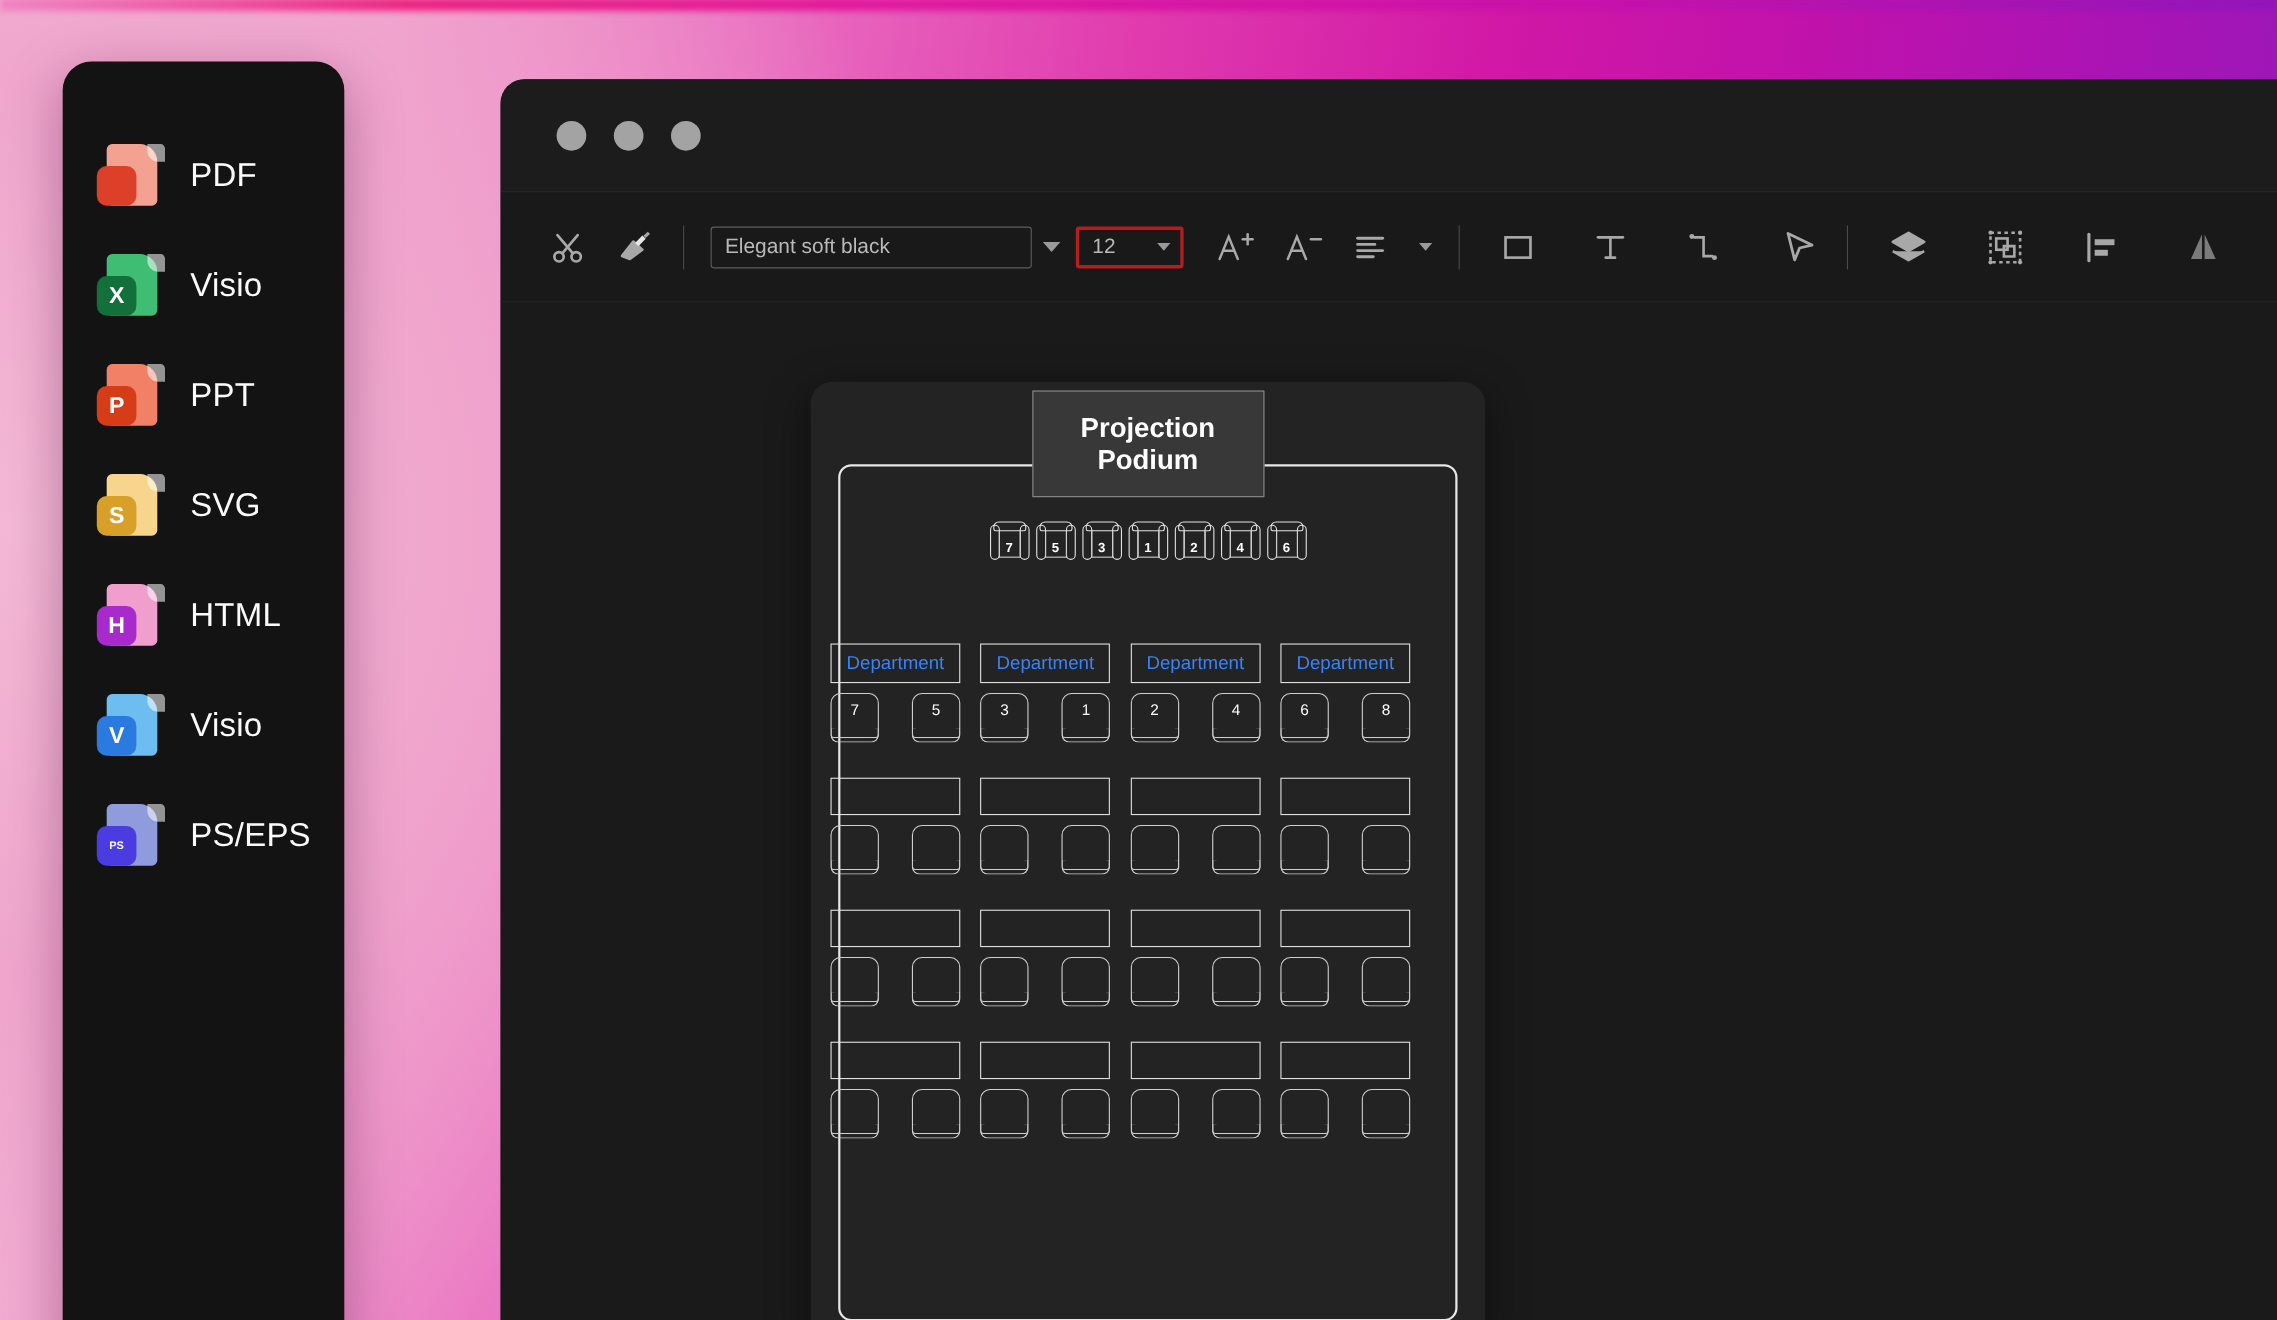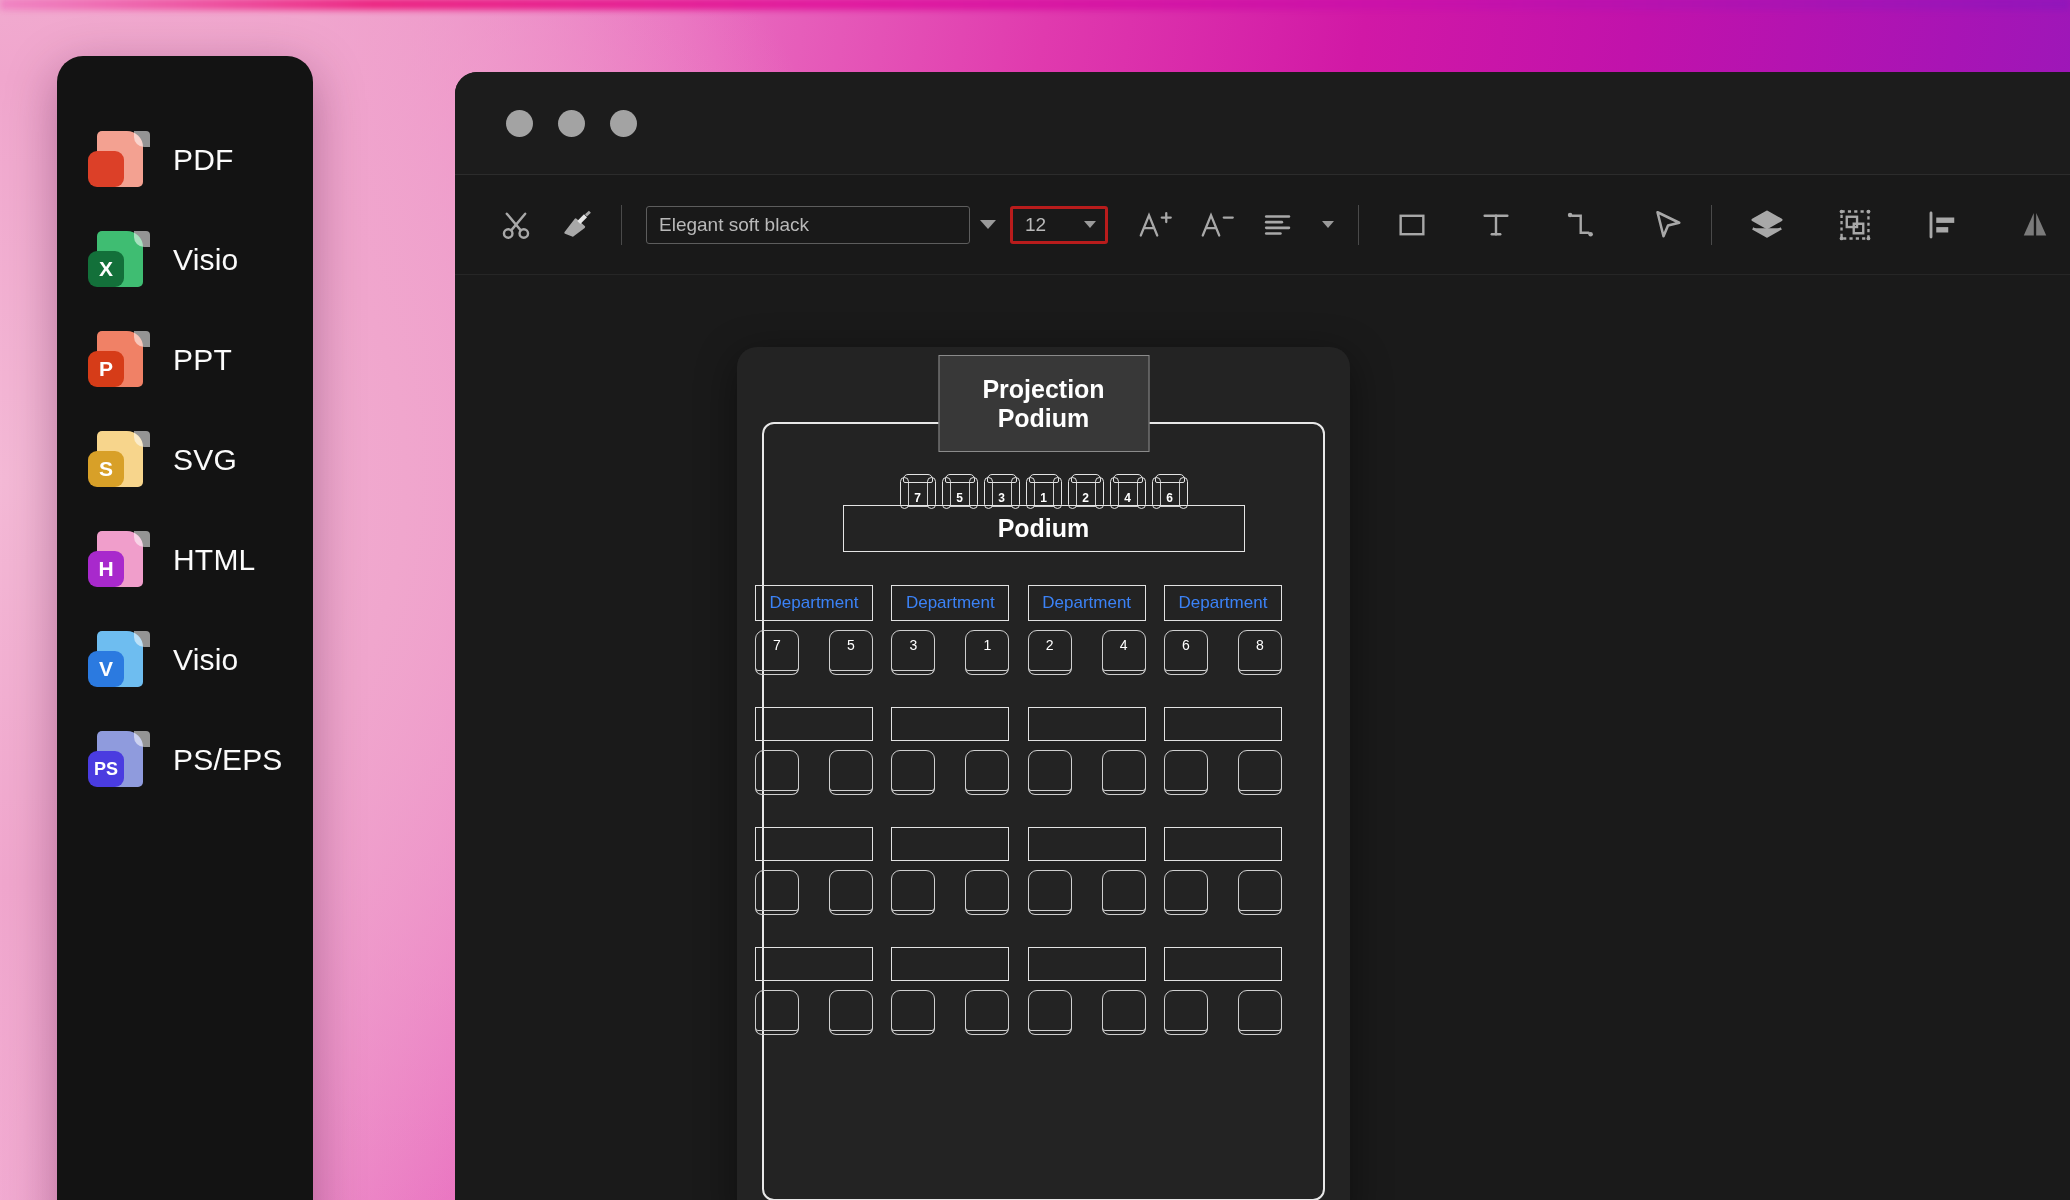--- a/index.html
+++ b/index.html
@@ -80,21 +80,21 @@
     background: rgba(255,255,255,.55);
     border-radius: 0 4px 0 10px;
   }
   .fi .badge {
     position: absolute; left: 0px; top: 22px;
     width: 36px; height: 36px;
     border-radius: 9px;
     display: flex; align-items: center; justify-content: center;
     color: #fff; font-size: 21px; font-weight: 700;
   }
-  .fi .badge.sm { font-size: 18px; font-weight: 700; }
+  .fi .badge.sm { font-size: 10px; font-weight: 700; }
 
   
   .window {
     position: absolute;
     left: 455px;
     top: 72px;
     width: 1615px;
     height: 1128px;
     background: #1a1a1a;
     border-radius: 22px 0 0 0;
@@ -123,21 +123,21 @@
   }
   .tb-btn {
     width: 62px; height: 62px;
     display: flex; align-items: center; justify-content: center;
     cursor: pointer; flex: none;
   }
   .tb-btn svg { display: block; }
   .tb-sep { width: 1px; height: 40px; background: #4a4a4a; margin: 0 12px; flex: none; }
 
   .font-field {
-    width: 324px; height: 38px;
+    width: 292px; height: 38px;
     border: 1px solid #5d5d5d;
     border-radius: 3px;
     background: transparent;
     color: #b9b9b9;
     font-size: 19px;
     padding: 0 12px;
     outline: none;
     font-family: "Liberation Sans", sans-serif;
     margin-left: 12px;
   }
@@ -528,21 +528,20 @@
             <div class="arm-chair">
               <span class="back"></span>
               <span class="arm l"></span>
               <span class="arm r"></span>
               <span class="seat">
                 <span class="num">6</span>
               </span>
             </div>
           </div>
 
-        <div class="podium">Podium</div>
 
         <div class="grid" id="seat-grid">
             <div class="grid-row">
               <div class="group">
                 <div class="table">Department</div>
                 <div class="chairs">
                   <div class="chair">
                     <span class="num">7</span>
                   </div>
                   <div class="chair">

